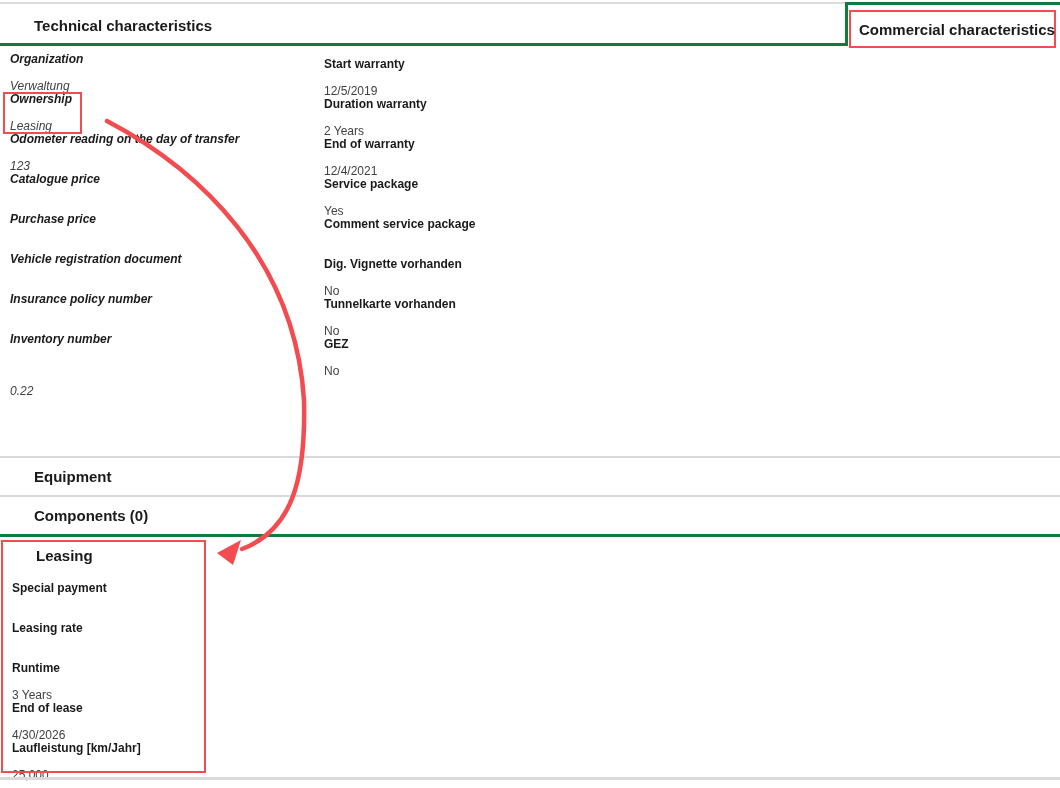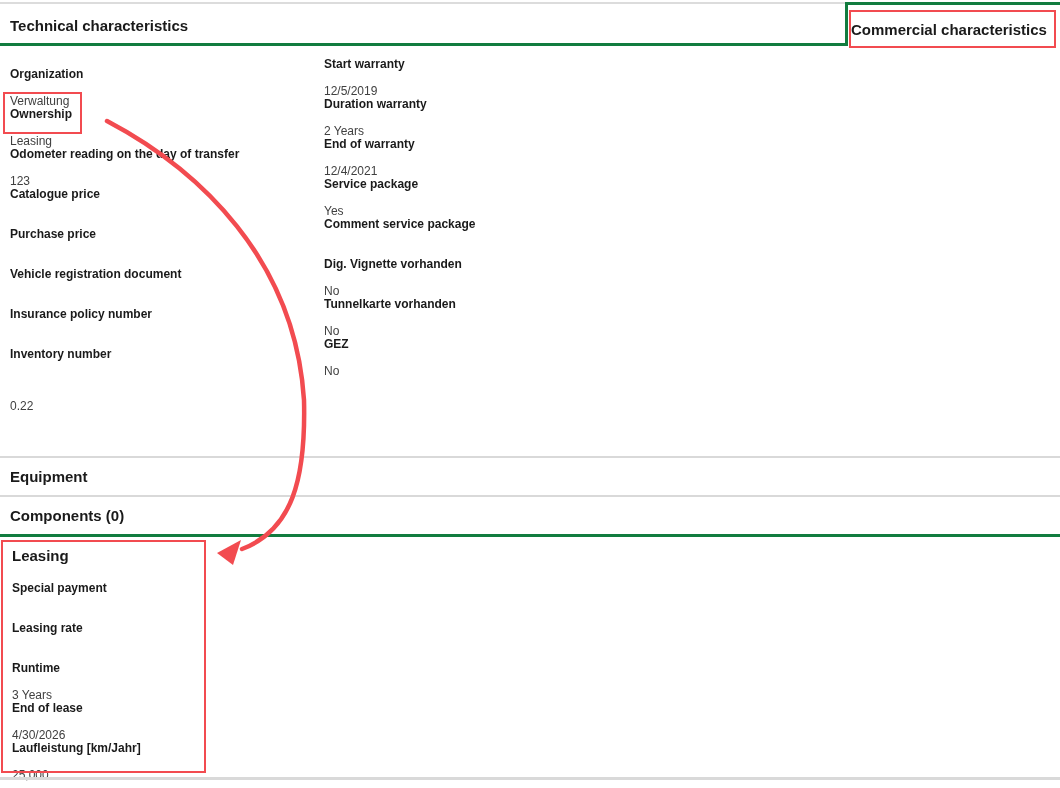--- a/index.html
+++ b/index.html
@@ -19,43 +19,43 @@
   .hline{position:absolute;left:0;}
   .top-gray{top:2px;width:845px;height:2px;background:var(--topline);}
   .tech-underline{top:43px;width:846px;height:3px;background:var(--green);}
   .divider-1{top:456px;width:1060px;height:2px;background:var(--divider);}
   .divider-2{top:495px;width:1060px;height:2px;background:var(--divider);}
   .green-line-2{top:534px;width:1060px;height:3px;background:var(--green);}
   .divider-bottom{top:777px;width:1060px;height:3px;background:var(--divider);}
 
   .section-title{
     position:absolute;font-size:15px;font-weight:700;line-height:20px;
-    white-space:nowrap;cursor:pointer;
+    white-space:nowrap;cursor:pointer;margin-left:24px;
   }
   .title-technical{left:10px;top:16px;}
   .title-equipment{left:10px;top:467px;}
   .title-components{left:10px;top:506px;}
   .title-leasing{left:12px;top:546px;}
 
   .tab-commercial{
     position:absolute;left:845px;top:2px;width:215px;height:44px;
     border-left:3px solid var(--green);border-top:3px solid var(--green);
     background:#fff;
   }
   .commercial-redbox{
     position:absolute;left:849px;top:10px;width:207px;height:38px;
     border:2px solid var(--red);
-    display:flex;align-items:center;padding-left:0;
+    display:flex;align-items:center;padding-left:8px;
   }
   .commercial-label{
     font-size:15px;font-weight:700;white-space:nowrap;cursor:pointer;
   }
 
   .fields-col{position:absolute;}
-  .col-left{left:10px;top:67px;width:312px;}
+  .col-left{left:10px;top:52px;width:312px;font-style:italic;}
   .col-right{left:324px;top:57px;width:360px;}
   .col-leasing{left:12px;top:581px;width:190px;}
 
   .field{height:40px;}
   .flabel{
     font-size:12px;font-weight:700;line-height:15px;color:var(--label);
     white-space:nowrap;
   }
   .fvalue{
     font-size:12px;font-weight:400;line-height:15px;margin-top:12px;

